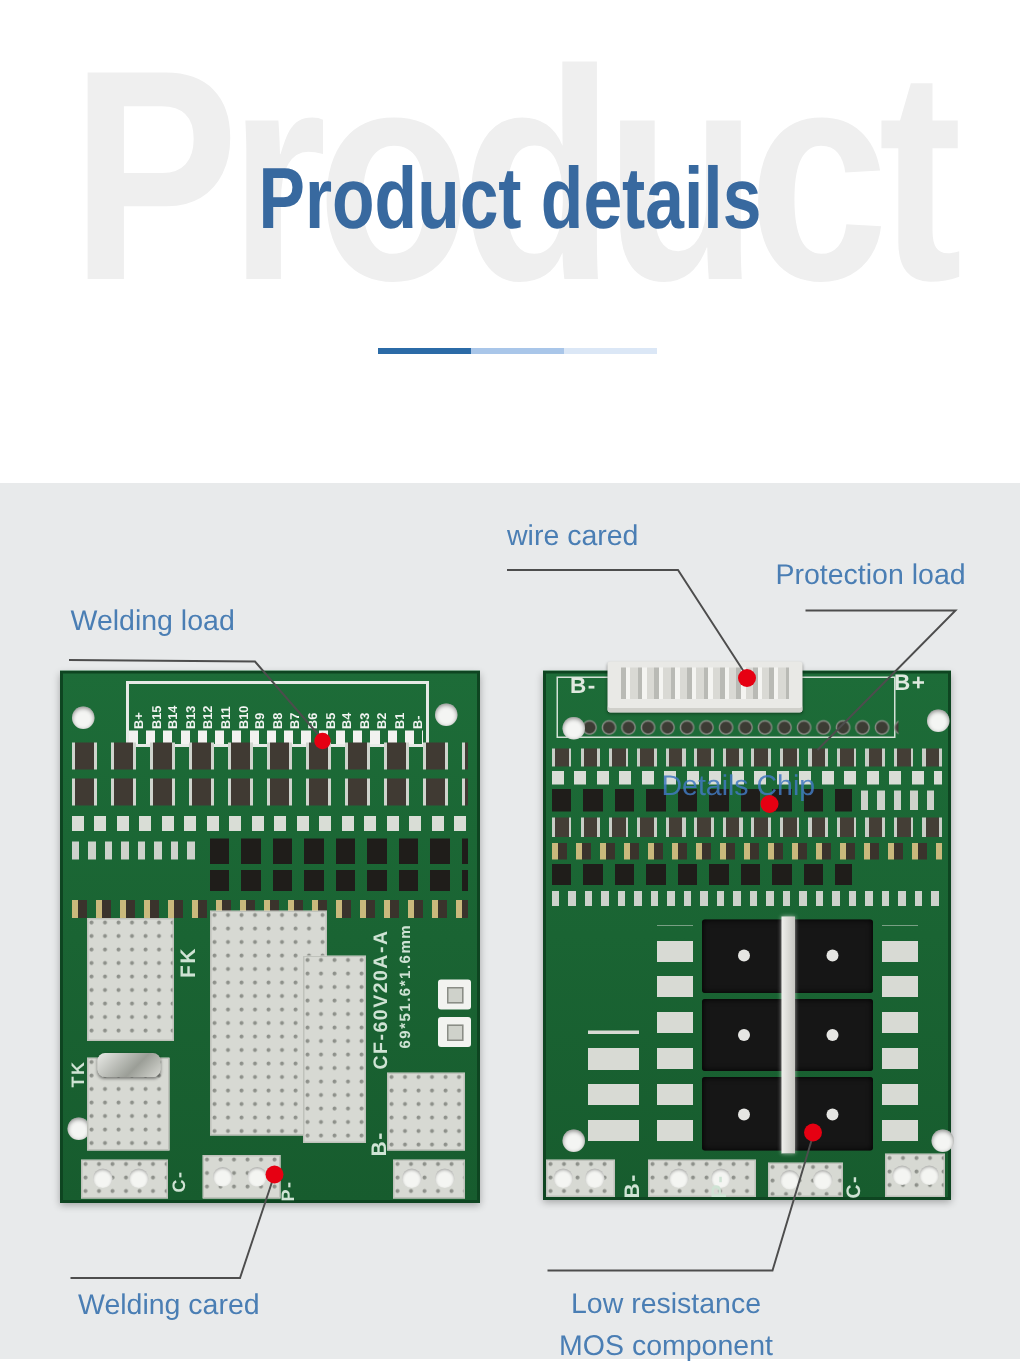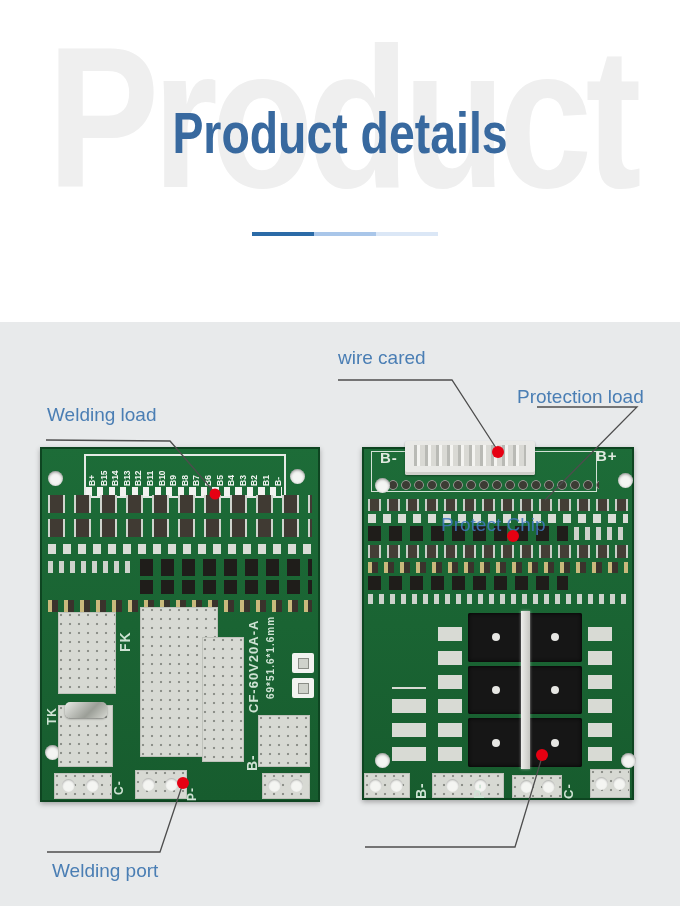--- a/index.html
+++ b/index.html
@@ -88,23 +88,27 @@
   <div class="divider">
     <span class="seg1"></span>
     <span class="seg2"></span>
     <span class="seg3"></span>
   </div>
 
   <div class="panel">
 
     <div class="callout" style="left:47px;top:82px;">Welding load</div>
     <div class="callout" style="left:338px;top:25px;">wire cared</div>
-    <div class="callout" style="left:517px;top:64px;">Protection load</div>
-    <div class="callout" style="left:441px;top:192px;color:#4179c0;opacity:.85;">Protect Chip</div>
-    <div class="callout" style="left:52px;top:538px;">Welding port</div>
+    <div class="callout" style="left:517px;top:51px;">Protection load</div>
+    <div class="callout" style="left:441px;top:192px;color:#4179c0;opacity:.85;">Details Chip</div>
+    <div class="callout" style="left:52px;top:538px;">Welding cared</div>
+    <div class="callout" style="left:358px;top:534px;width:172px;text-align:center;line-height:1.48;white-space:normal;">
+      <div>Low resistance</div>
+      <div>MOS component</div>
+    </div>
 
     <div class="board board-left">
       <div class="pinbox">
         <span>B+</span>
         <span>B15</span>
         <span>B14</span>
         <span>B13</span>
         <span>B12</span>
         <span>B11</span>
         <span>B10</span>

